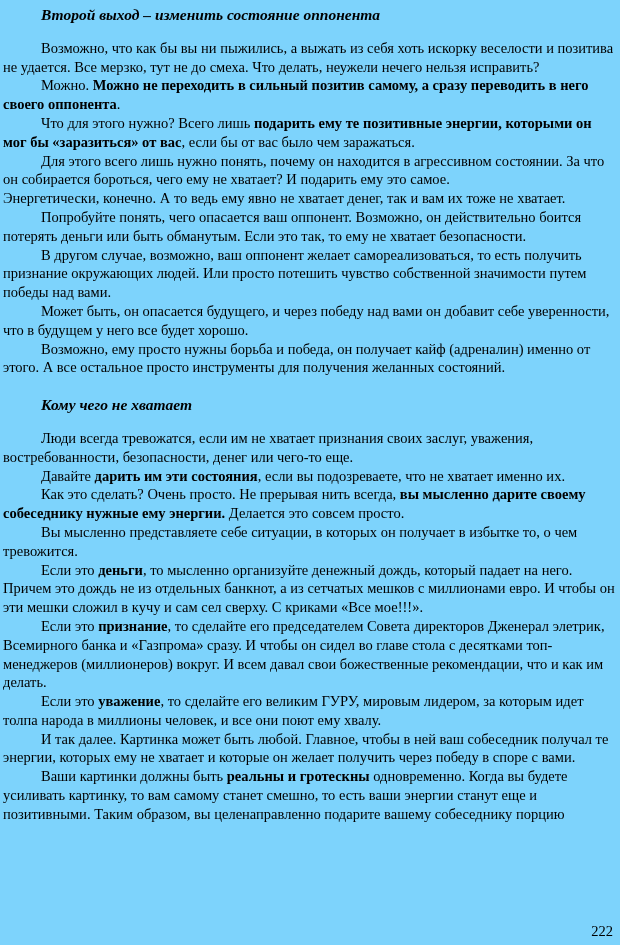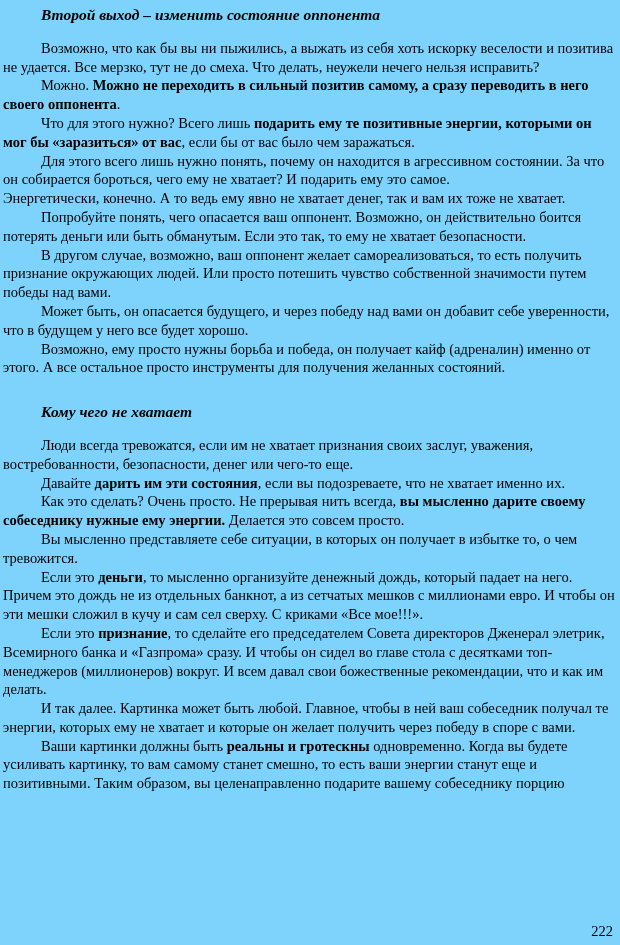--- a/index.html
+++ b/index.html
@@ -29,21 +29,21 @@
   }
   p.para {
     margin: 0;
     text-indent: 38px;
     text-align: left;
   }
   p.para.noindent {
     text-indent: 0;
   }
   p.para + .heading {
-    margin-top: 26px;
+    margin-top: 19px;
   }
   .b {
     font-weight: bold;
   }
   .page-number {
     position: absolute;
     right: 7px;
     bottom: 4px;
     font-size: 14.5px;
     color: #000000;
@@ -65,17 +65,18 @@
       <p class="para"><span>В другом случае, возможно, ваш оппонент желает самореализоваться, то есть получить признание окружающих людей. Или просто потешить чувство собственной значимости путем победы над вами.</span></p>
       <p class="para"><span>Может быть, он опасается будущего, и через победу над вами он добавит себе уверенности, что в будущем у него все будет хорошо.</span></p>
       <p class="para"><span>Возможно, ему просто нужны борьба и победа, он получает кайф (адреналин) именно от этого. А все остальное просто инструменты для получения желанных состояний.</span></p>
       <div class="heading">Кому чего не хватает</div>
       <p class="para"><span>Люди всегда тревожатся, если им не хватает признания своих заслуг, уважения, востребованности, безопасности, денег или чего-то еще.</span></p>
       <p class="para"><span>Давайте </span><span class="b">дарить им эти состояния</span><span>, если вы подозреваете, что не хватает именно их.</span></p>
       <p class="para"><span>Как это сделать? Очень просто. Не прерывая нить всегда, </span><span class="b">вы мысленно дарите своему собеседнику нужные ему энергии.</span><span> Делается это совсем просто.</span></p>
       <p class="para"><span>Вы мысленно представляете себе ситуации, в которых он получает в избытке то, о чем тревожится.</span></p>
       <p class="para"><span>Если это </span><span class="b">деньги</span><span>, то мысленно организуйте денежный дождь, который падает на него. Причем это дождь не из отдельных банкнот, а из сетчатых мешков с миллионами евро. И чтобы он эти мешки сложил в кучу и сам сел сверху. С криками «Все мое!!!».</span></p>
       <p class="para"><span>Если это </span><span class="b">признание</span><span>, то сделайте его председателем Совета директоров Дженерал элетрик, Всемирного банка и «Газпрома» сразу. И чтобы он сидел во главе стола с десятками топ-менеджеров (миллионеров) вокруг. И всем давал свои божественные рекомендации, что и как им делать.</span></p>
+      <p class="para"><span>Если это </span><span class="b">уважение</span><span>, то сделайте его великим ГУРУ, мировым лидером, за которым идет толпа народа в миллионы человек, и все они поют ему хвалу.</span></p>
       <p class="para"><span>И так далее. Картинка может быть любой. Главное, чтобы в ней ваш собеседник получал те энергии, которых ему не хватает и которые он желает получить через победу в споре с вами.</span></p>
       <p class="para"><span>Ваши картинки должны быть </span><span class="b">реальны и гротескны</span><span> одновременно. Когда вы будете усиливать картинку, то вам самому станет смешно, то есть ваши энергии станут еще и позитивными. Таким образом, вы целенаправленно подарите вашему собеседнику порцию</span></p>
     </div>
   <div class="page-number">222</div>
 </div>
 
 </body></html>

